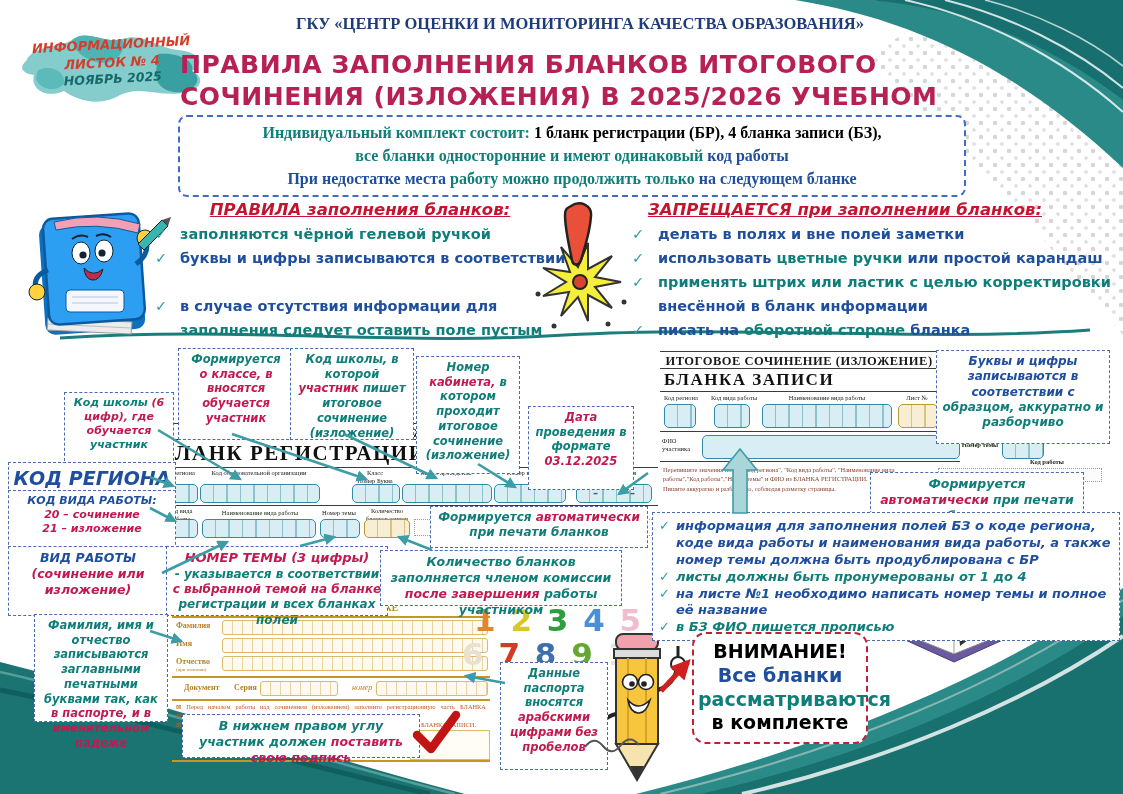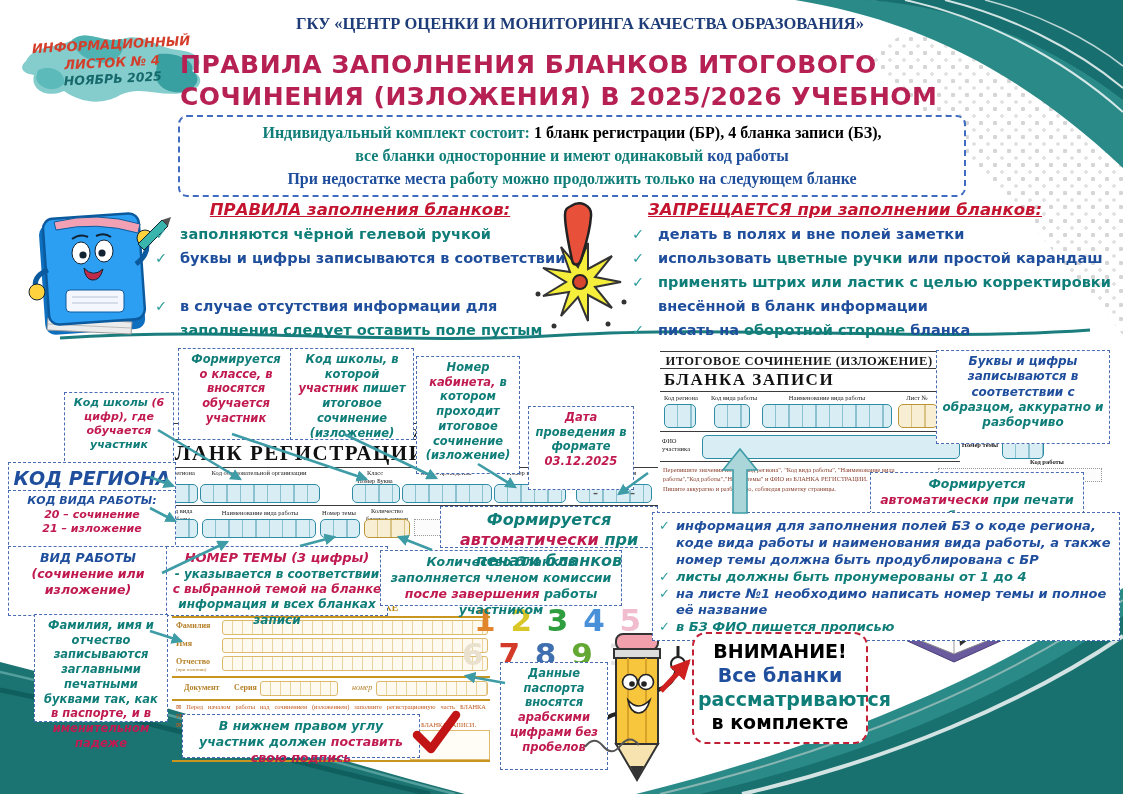--- a/index.html
+++ b/index.html
@@ -274,26 +274,26 @@
     <span class="blk r">21 – изложение</span>
   </div>
   <div class="co" style="left:8px;top:546px;width:150px;height:62px;font-size:12.5px">
     <span class="blk b">ВИД РАБОТЫ</span>
     <span class="r">(сочинение или изложение)</span>
   </div>
   <div class="co" style="left:166px;top:546px;width:212px;height:62px;font-size:12px">
     <span class="blk r" style="font-size:13px">НОМЕР ТЕМЫ (3 цифры)</span>
     <span class="blk t">-  указывается в соответствии</span>
     <span class="blk r">с выбранной темой на бланке</span>
-    <span class="blk t">информация и всех бланках записи</span>
+    <span class="blk t">регистрации и всех бланках полей</span>
   </div>
   <div class="co" style="left:380px;top:550px;width:232px;height:48px;font-size:12.5px">
     <span class="t">Количество бланков заполняется членом комиссии </span><span class="r">после завершения </span><span class="t">работы участником</span>
   </div>
-  <div class="co" style="left:440px;top:506px;width:208px;height:34px;font-size:16px">
+  <div class="co" style="left:430px;top:506px;width:208px;height:34px;font-size:12px">
     <span class="t">Формируется </span><span class="r">автоматически</span><span class="t"> при печати бланков</span>
   </div>
   <div class="co" style="left:416px;top:356px;width:94px;height:110px">
     <span class="t">Номер </span><span class="r">кабинета,</span>
     <span class="t">в котором проходит итоговое сочинение (изложение)</span>
   </div>
   <div class="co" style="left:528px;top:406px;width:96px;height:76px">
     <span class="r">Дата </span><span class="t">проведения в формате </span><span class="r">03.12.2025</span>
   </div>
   <div class="co" style="left:936px;top:350px;width:164px;height:86px;font-size:12px">

